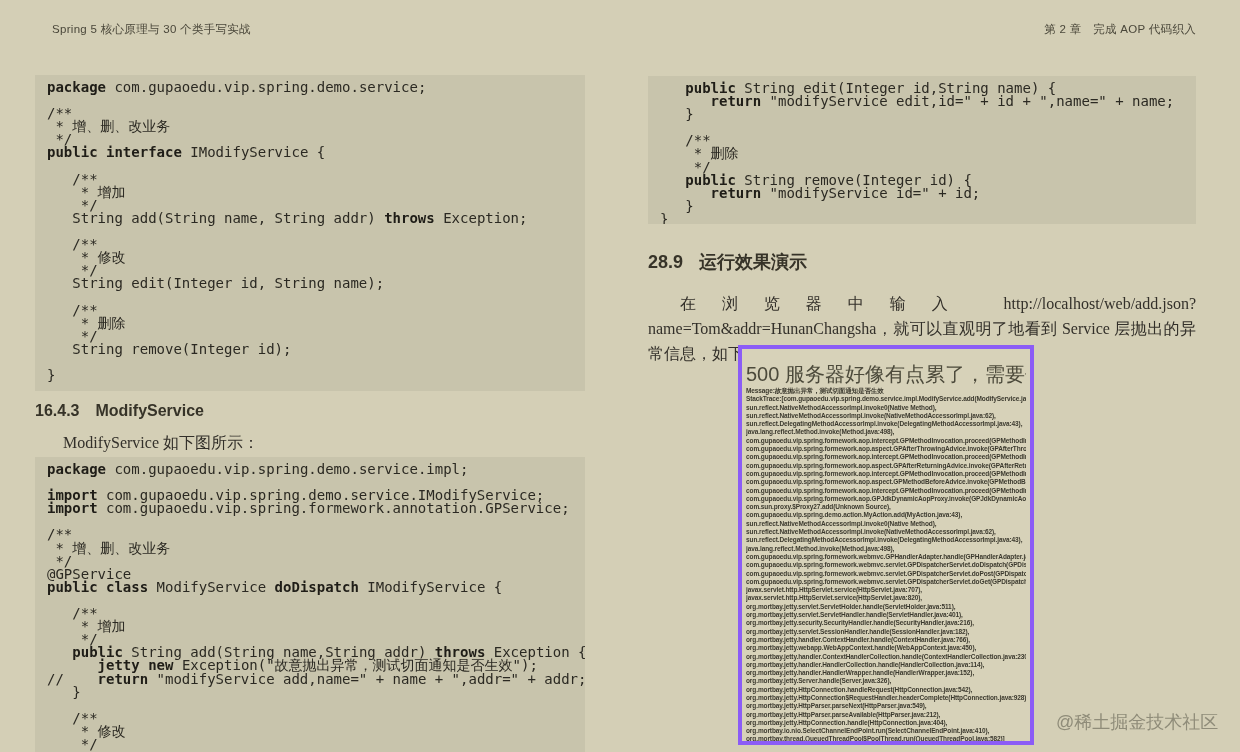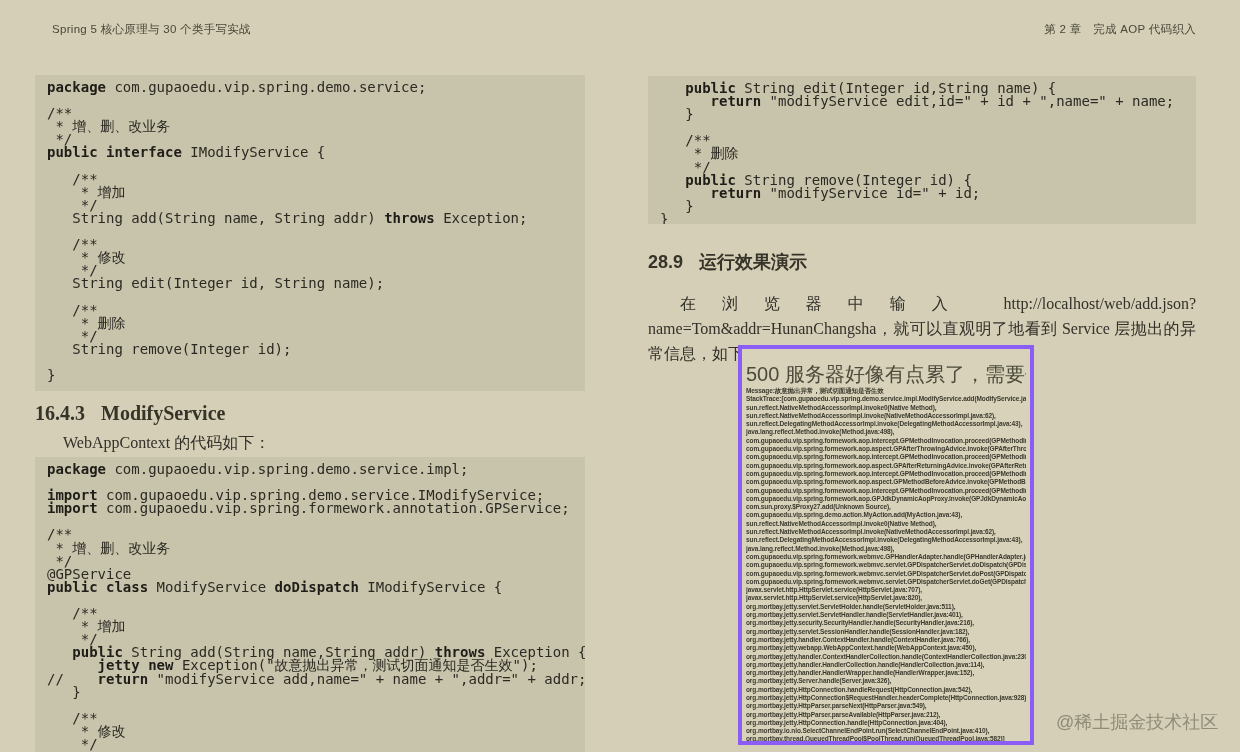--- a/index.html
+++ b/index.html
@@ -31,21 +31,21 @@
   pre.code b{font-weight:700;color:#1f1d17;}
   #code-interface{left:35px;top:75px;width:550px;height:316px;}
   #code-impl{left:35px;top:457px;width:550px;height:295px;}
   #code-edit-remove{left:648px;top:76px;width:548px;height:148px;}
   
   .section-heading{
     position:absolute;margin:0;
     color:#363328;font-weight:700;
     font-family:"Liberation Sans",sans-serif;
   }
-  #heading-1643{left:35px;top:402px;font-size:20px;font-family:Liberation Serif, serif;}
+  #heading-1643{left:35px;top:402px;font-size:16px;}
   #heading-165{left:648px;top:250px;font-size:18px;}
   .section-heading .sec-num{margin-right:16px;}
   
   .body-text{
     position:absolute;margin:0;
     font-family:"Liberation Serif","DejaVu Serif",serif;
     font-size:16px;color:#33302a;
   }
   #para-1643{left:63px;top:433px;}
   #para-165{left:648px;top:291px;width:548px;line-height:25px;text-indent:2em;text-align:justify;}
@@ -106,21 +106,21 @@
 
    /**
     * 删除
     */
    String remove(Integer id);
 
 }</pre>
 
   <h3 class="section-heading" id="heading-1643"><span class="sec-num">16.4.3</span><span>ModifyService</span></h3>
 
-  <p class="body-text" id="para-1643">WebAppContext 的代码如下：</p>
+  <p class="body-text" id="para-1643">ModifyService 如下图所示：</p>
 
   <pre class="code" id="code-impl"><b>package</b> com.gupaoedu.vip.spring.demo.service.impl;
 
 <b>import</b> com.gupaoedu.vip.spring.demo.service.IModifyService;
 <b>import</b> com.gupaoedu.vip.spring.formework.annotation.GPService;
 
 /**
  * 增、删、改业务
  */
 @GPService

